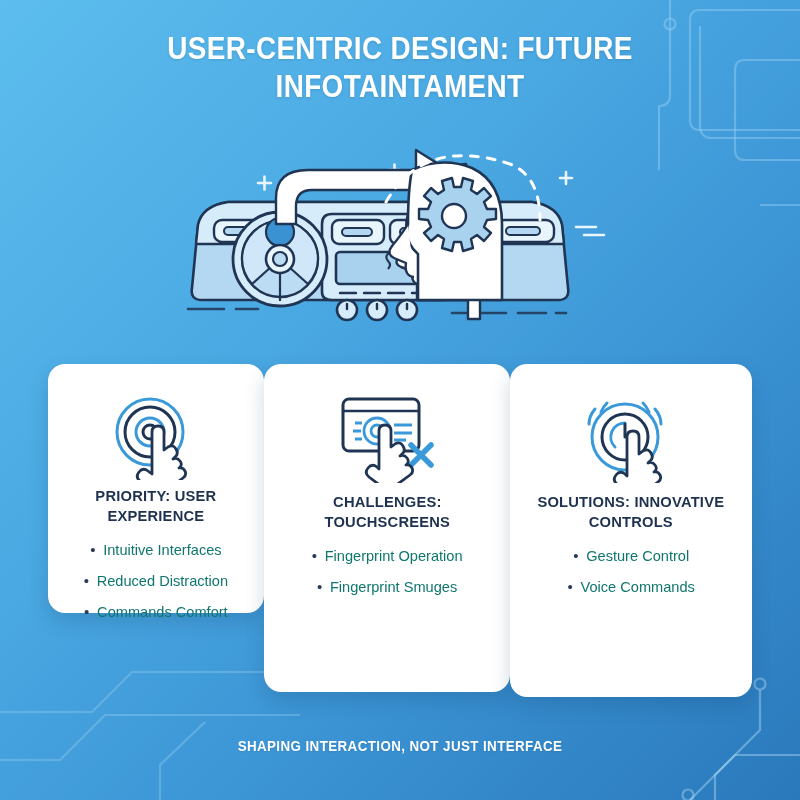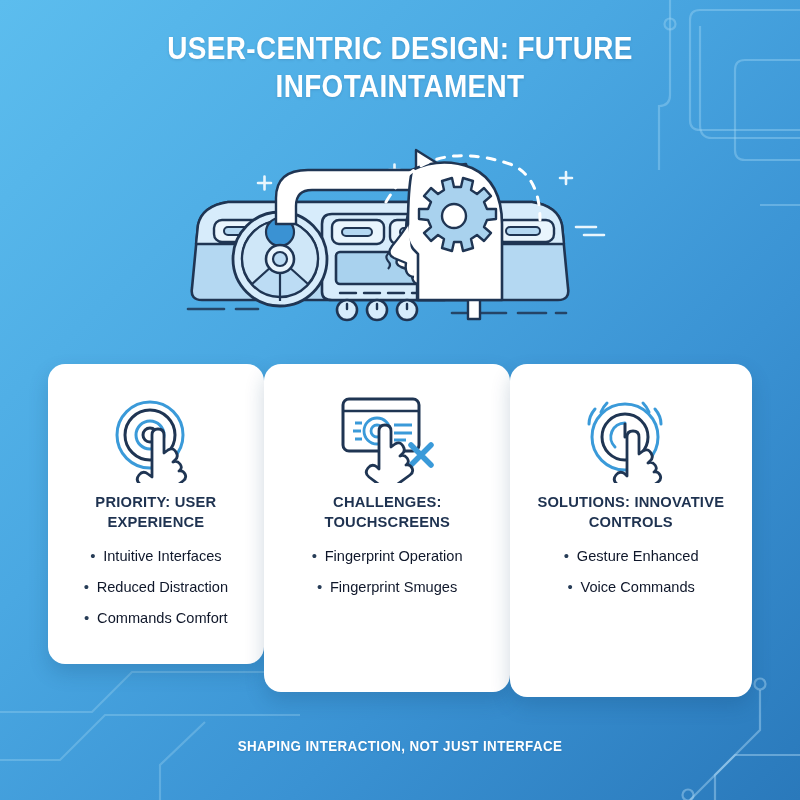--- a/index.html
+++ b/index.html
@@ -50,21 +50,21 @@
   .card{
     background:#ffffff;
     border-radius:17px;
     box-shadow:0 9px 20px rgba(16,60,100,.20);
     width:217px;
     padding:26px 12px 22px;
     display:flex;
     flex-direction:column;
     align-items:center;
   }
-  .card.c1{ height:300px; }
+  .card.c1{ height:249px; }
   .card.c2{ width:248px; height:328px; }
   .card.c3{ width:243px; height:333px; }
 
   .card-icon{
     height:96px;
     display:flex; align-items:center; justify-content:center;
     margin-bottom:6px;
   }
   .card-heading{
     color:#1e3250;
@@ -79,21 +79,21 @@
     margin-bottom:14px;
   }
   .card-list{
     list-style:none;
     width:100%;
     display:flex; flex-direction:column;
     align-items:center;
     gap:14px;
   }
   .card-list li{
-    color:#0f172a;
+    color:#0f766e;
     font-size:14.6px;
     line-height:1.15;
     white-space:nowrap;
     position:relative;
     padding-left:13px;
   }
   .card-list li::before{
     content:"\2022";
     position:absolute; left:0; top:-1px;
     color:#273c57;
@@ -293,20 +293,20 @@
             <circle cx="44" cy="44" r="23"></circle>
             <path d="M44 31 v13" stroke-linecap="round"></path>
           </g>
           <path d="M46 44 q0 -6 6 -6 q6 0 6 6 v17 l4 -3 q5 -3 8 2 q3 5 -1 8
                    l-2 2 q4 -2 7 2 q3 4 -1 7 q4 -1 6 3 q2 4 -2 7 l-15 11 q-8 5 -14 0
                    l-12 -9 q-5 -4 -1 -9 q4 -5 9 -1 l2 2 z" fill="#ffffff" stroke="#1f3553" stroke-width="2.8" stroke-linejoin="round"></path>
         </svg>
       </div>
       <div class="card-heading">SOLUTIONS: INNOVATIVE CONTROLS</div>
       <ul class="card-list">
-        <li>Gesture Enhanced</li>
+        <li>Gesture Control</li>
         <li>Voice Commands</li>
       </ul>
     </div>
   </div>
 
   <div class="footer">SHAPING INTERACTION, NOT JUST INTERFACE</div>
 </div>
 
 </body></html>

